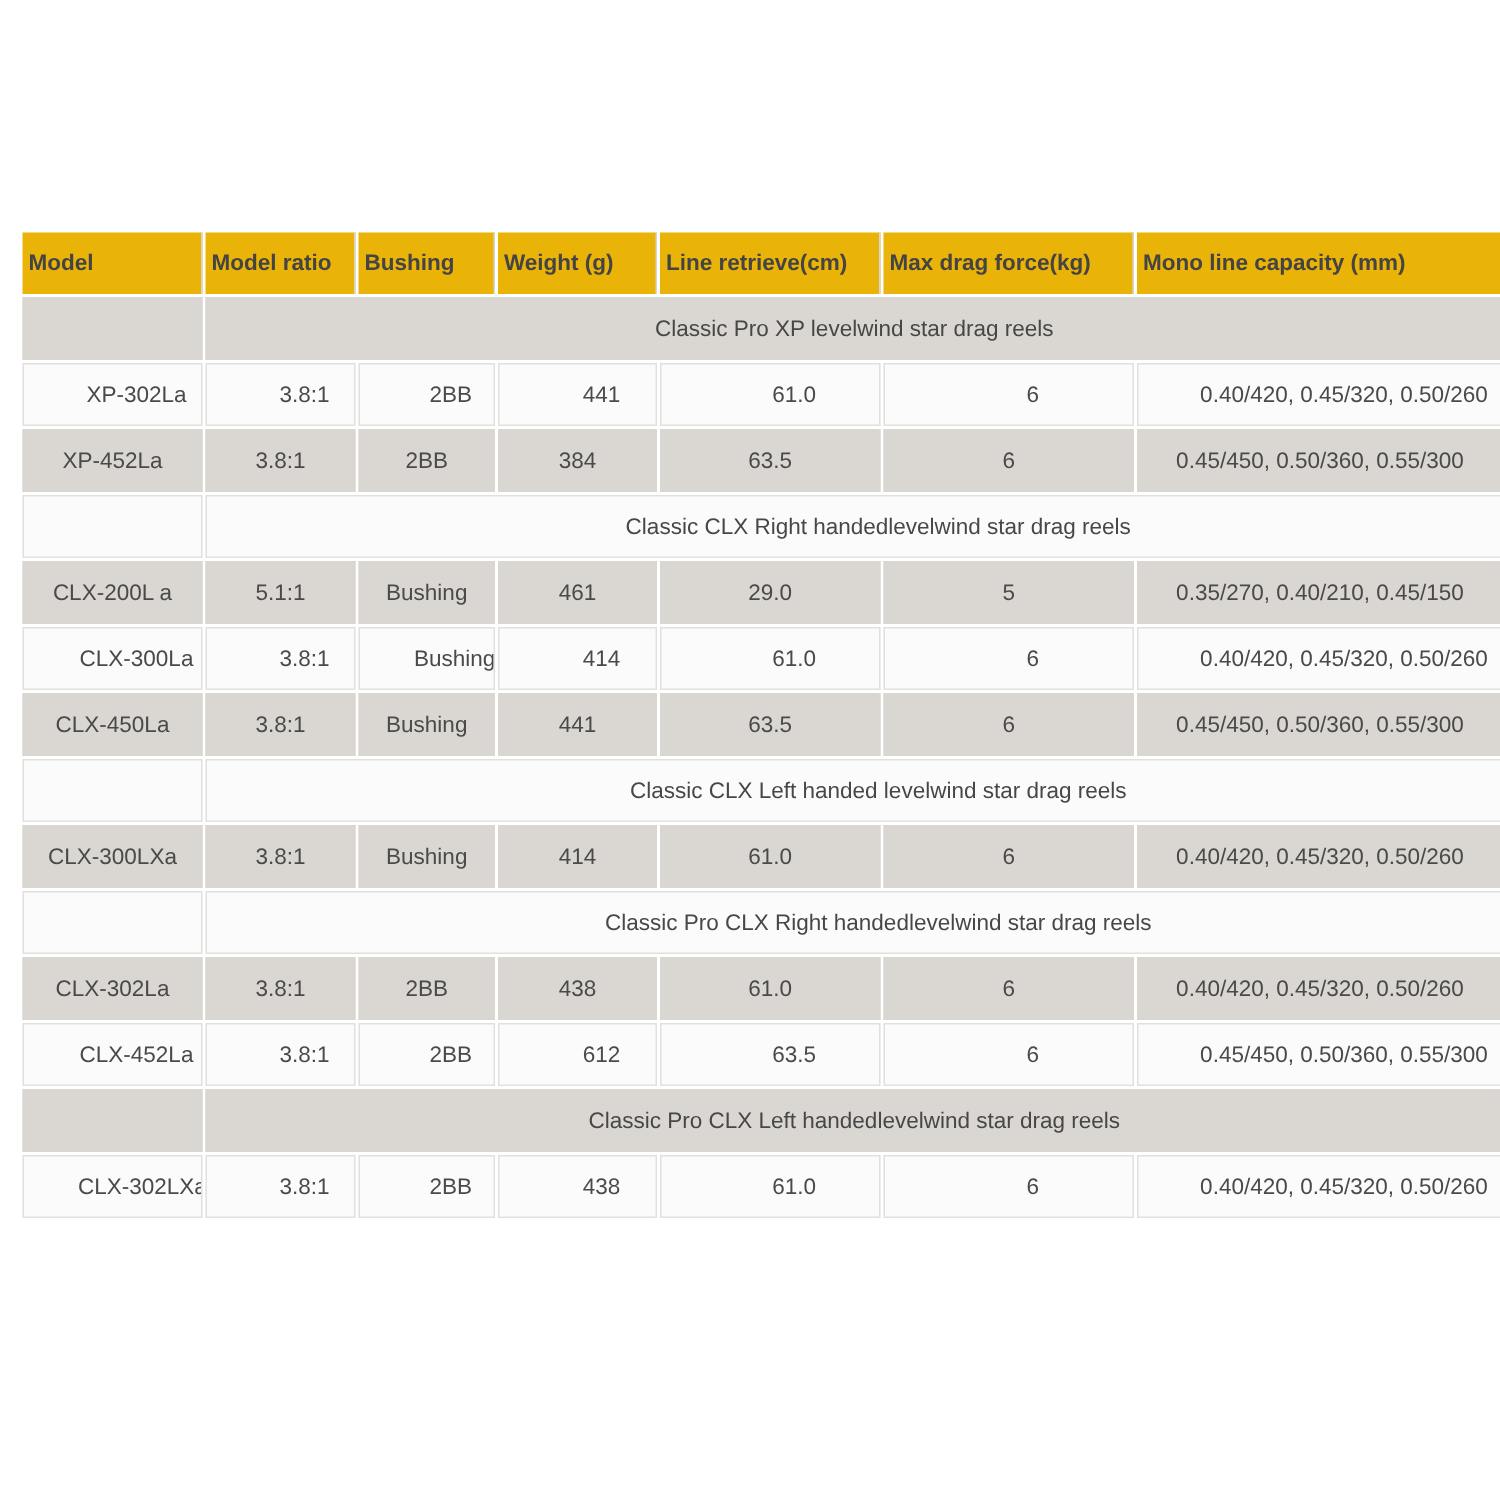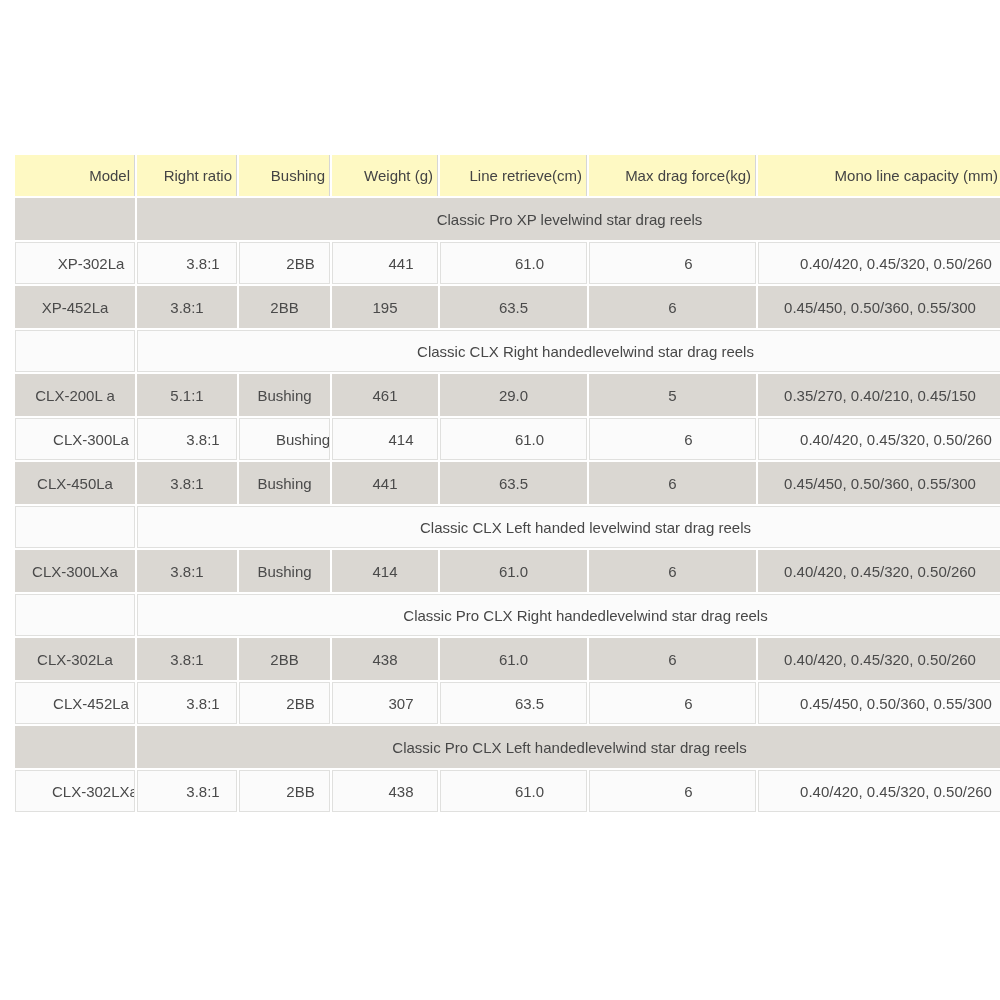--- a/index.html
+++ b/index.html
@@ -23,24 +23,24 @@
     top: 153px;
     width: 975px;
     border-collapse: separate;
     border-spacing: 2px;
     table-layout: fixed;
     background: #ffffff;
     font-size: 15px;
     color: #4a4a4a;
   }
   table.spec th {
-    font-weight: normal;
-    background: #fef9c3;
+    font-weight: bold;
+    background: #eab308;
     height: 41px;
-    text-align: right;
+    text-align: left;
     vertical-align: middle;
     border: 0;
     border-right: 1px solid #d6d6d6;
     color: #444444;
     padding: 0 4px;
     white-space: nowrap;
     overflow: hidden;
   }
   table.spec th:last-child { border-right: 0; }
   table.spec td {
@@ -69,21 +69,21 @@
       <col style="width:100px">
       <col style="width:91px">
       <col style="width:106px">
       <col style="width:147px">
       <col style="width:167px">
       <col style="width:244px">
     </colgroup>
     <thead>
       <tr>
         <th>Model</th>
-        <th>Right ratio</th>
+        <th>Model ratio</th>
         <th>Bushing</th>
         <th>Weight (g)</th>
         <th>Line retrieve(cm)</th>
         <th>Max drag force(kg)</th>
         <th>Mono line capacity (mm)</th>
       </tr>
     </thead>
     <tbody>
       <tr class="g">
         <td></td>
@@ -95,21 +95,21 @@
         <td>2BB</td>
         <td>441</td>
         <td>61.0</td>
         <td>6</td>
         <td>0.40/420, 0.45/320, 0.50/260</td>
       </tr>
       <tr class="g">
         <td>XP-452La</td>
         <td>3.8:1</td>
         <td>2BB</td>
-        <td>195</td>
+        <td>384</td>
         <td>63.5</td>
         <td>6</td>
         <td>0.45/450, 0.50/360, 0.55/300</td>
       </tr>
       <tr class="w">
         <td></td>
         <td colspan="6" class="sec-label">Classic CLX Right handedlevelwind star drag reels</td>
       </tr>
       <tr class="g">
         <td>CLX-200L a</td>
@@ -161,21 +161,21 @@
         <td>2BB</td>
         <td>438</td>
         <td>61.0</td>
         <td>6</td>
         <td>0.40/420, 0.45/320, 0.50/260</td>
       </tr>
       <tr class="w">
         <td>CLX-452La</td>
         <td>3.8:1</td>
         <td>2BB</td>
-        <td>307</td>
+        <td>612</td>
         <td>63.5</td>
         <td>6</td>
         <td>0.45/450, 0.50/360, 0.55/300</td>
       </tr>
       <tr class="g">
         <td></td>
         <td colspan="6" class="sec-label">Classic Pro CLX Left handedlevelwind star drag reels</td>
       </tr>
       <tr class="w">
         <td>CLX-302LXa</td>

